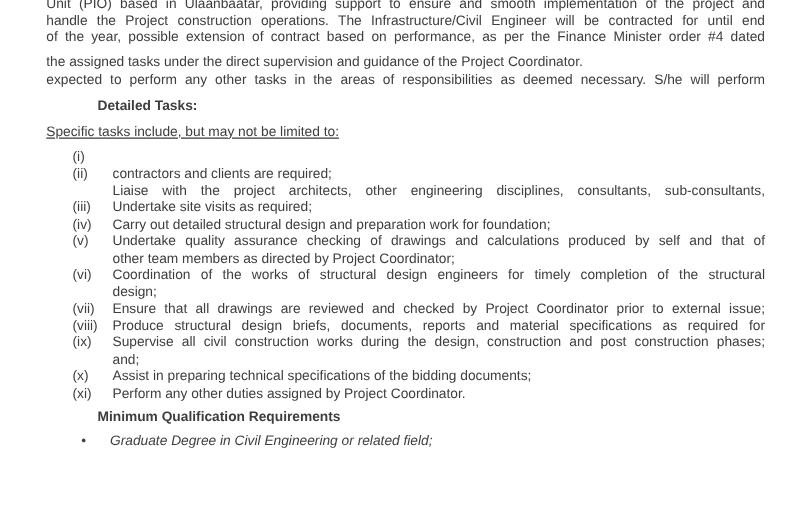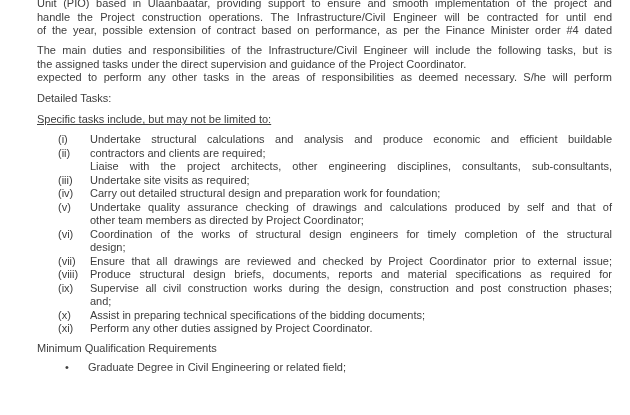--- a/index.html
+++ b/index.html
@@ -25,22 +25,23 @@
   .para { margin: 0; }
   .ln { min-height: 13.5px; }
   
   .j {
     text-align: justify;
     text-align-last: justify;
   }
   .intro-para { margin-top: -3px; }     
   .duties-para { margin-top: 6.5px; }
   .heading {
-    font-weight: normal;
+    font-weight: bold;
     margin-top: 7.5px;
+    margin-left: 41px;
   }
   .heading-min { margin-top: 6px; }
   .tasks-intro { margin-top: 7.5px; text-decoration: underline; }
   .task-list { margin-top: 6.5px; }
   .task-item {
     display: flex;
     align-items: flex-start;
   }
   .task-label {
     margin-left: 21px;
@@ -51,49 +52,47 @@
   .qual-list { margin-top: 5.5px; }
   .qual-item {
     display: flex;
     align-items: flex-start;
   }
   .bullet-cell {
     margin-left: 28px;
     width: 23px;
     flex: 0 0 23px;
   }
-  .qual-text { flex: 1; }
+  .qual-text { flex: 1; font-style: italic; }
 </style>
 </head>
 <body>
 
 <div class="page">
 
   <div class="para intro-para">
     <div class="ln j">Unit (PIO) based in Ulaanbaatar, providing support to ensure and smooth implementation of the project and</div>
     <div class="ln j">handle the Project construction operations. The Infrastructure/Civil Engineer will be contracted for until end</div>
     <div class="ln j">of the year, possible extension of contract based on performance, as per the Finance Minister order #4 dated</div>
   </div>
 
   <div class="para duties-para">
-    <div class="ln j">The main duties and responsibilities of the Infrastructure/Civil Engineer will include the following tasks, but is</div>
     <div class="ln">the assigned tasks under the direct supervision and guidance of the Project Coordinator.</div>
     <div class="ln j">expected to perform any other tasks in the areas of responsibilities as deemed necessary. S/he will perform</div>
   </div>
 
   <div class="heading">Detailed Tasks:</div>
 
   <div class="tasks-intro">Specific tasks include, but may not be limited to:</div>
 
   <div class="task-list">
 
     <div class="task-item">
       <div class="task-label">(i)</div>
       <div class="task-text">
-        <div class="ln j">Undertake structural calculations and analysis and produce economic and efficient buildable</div>
       </div>
     </div>
 
     <div class="task-item">
       <div class="task-label">(ii)</div>
       <div class="task-text">
         <div class="ln">contractors and clients are required;</div>
         <div class="ln j">Liaise with the project architects, other engineering disciplines, consultants, sub-consultants,</div>
       </div>
     </div>

